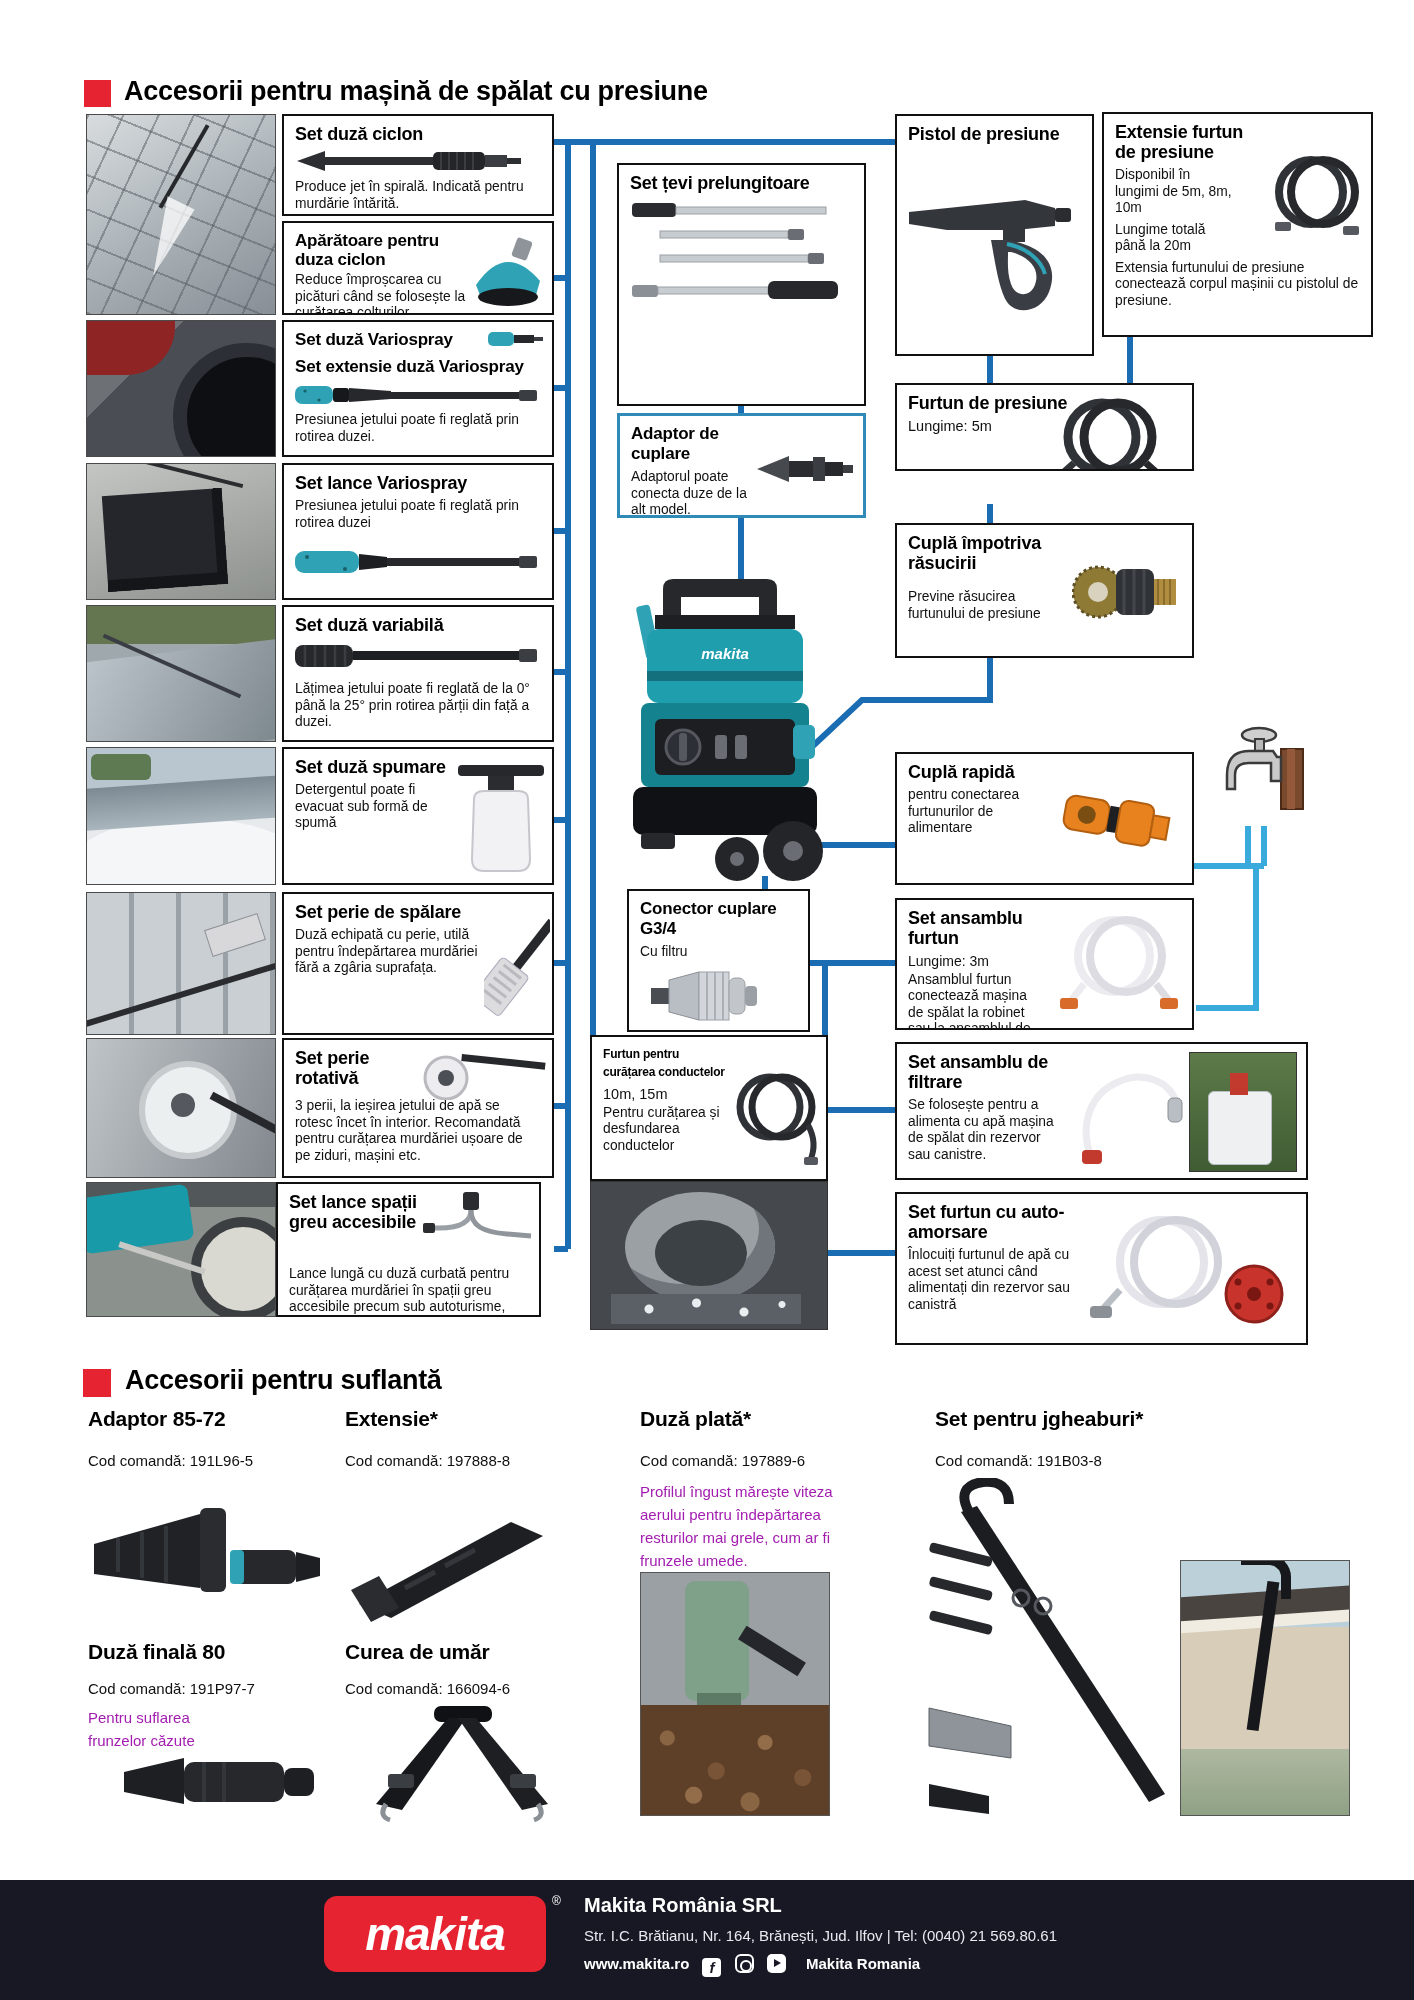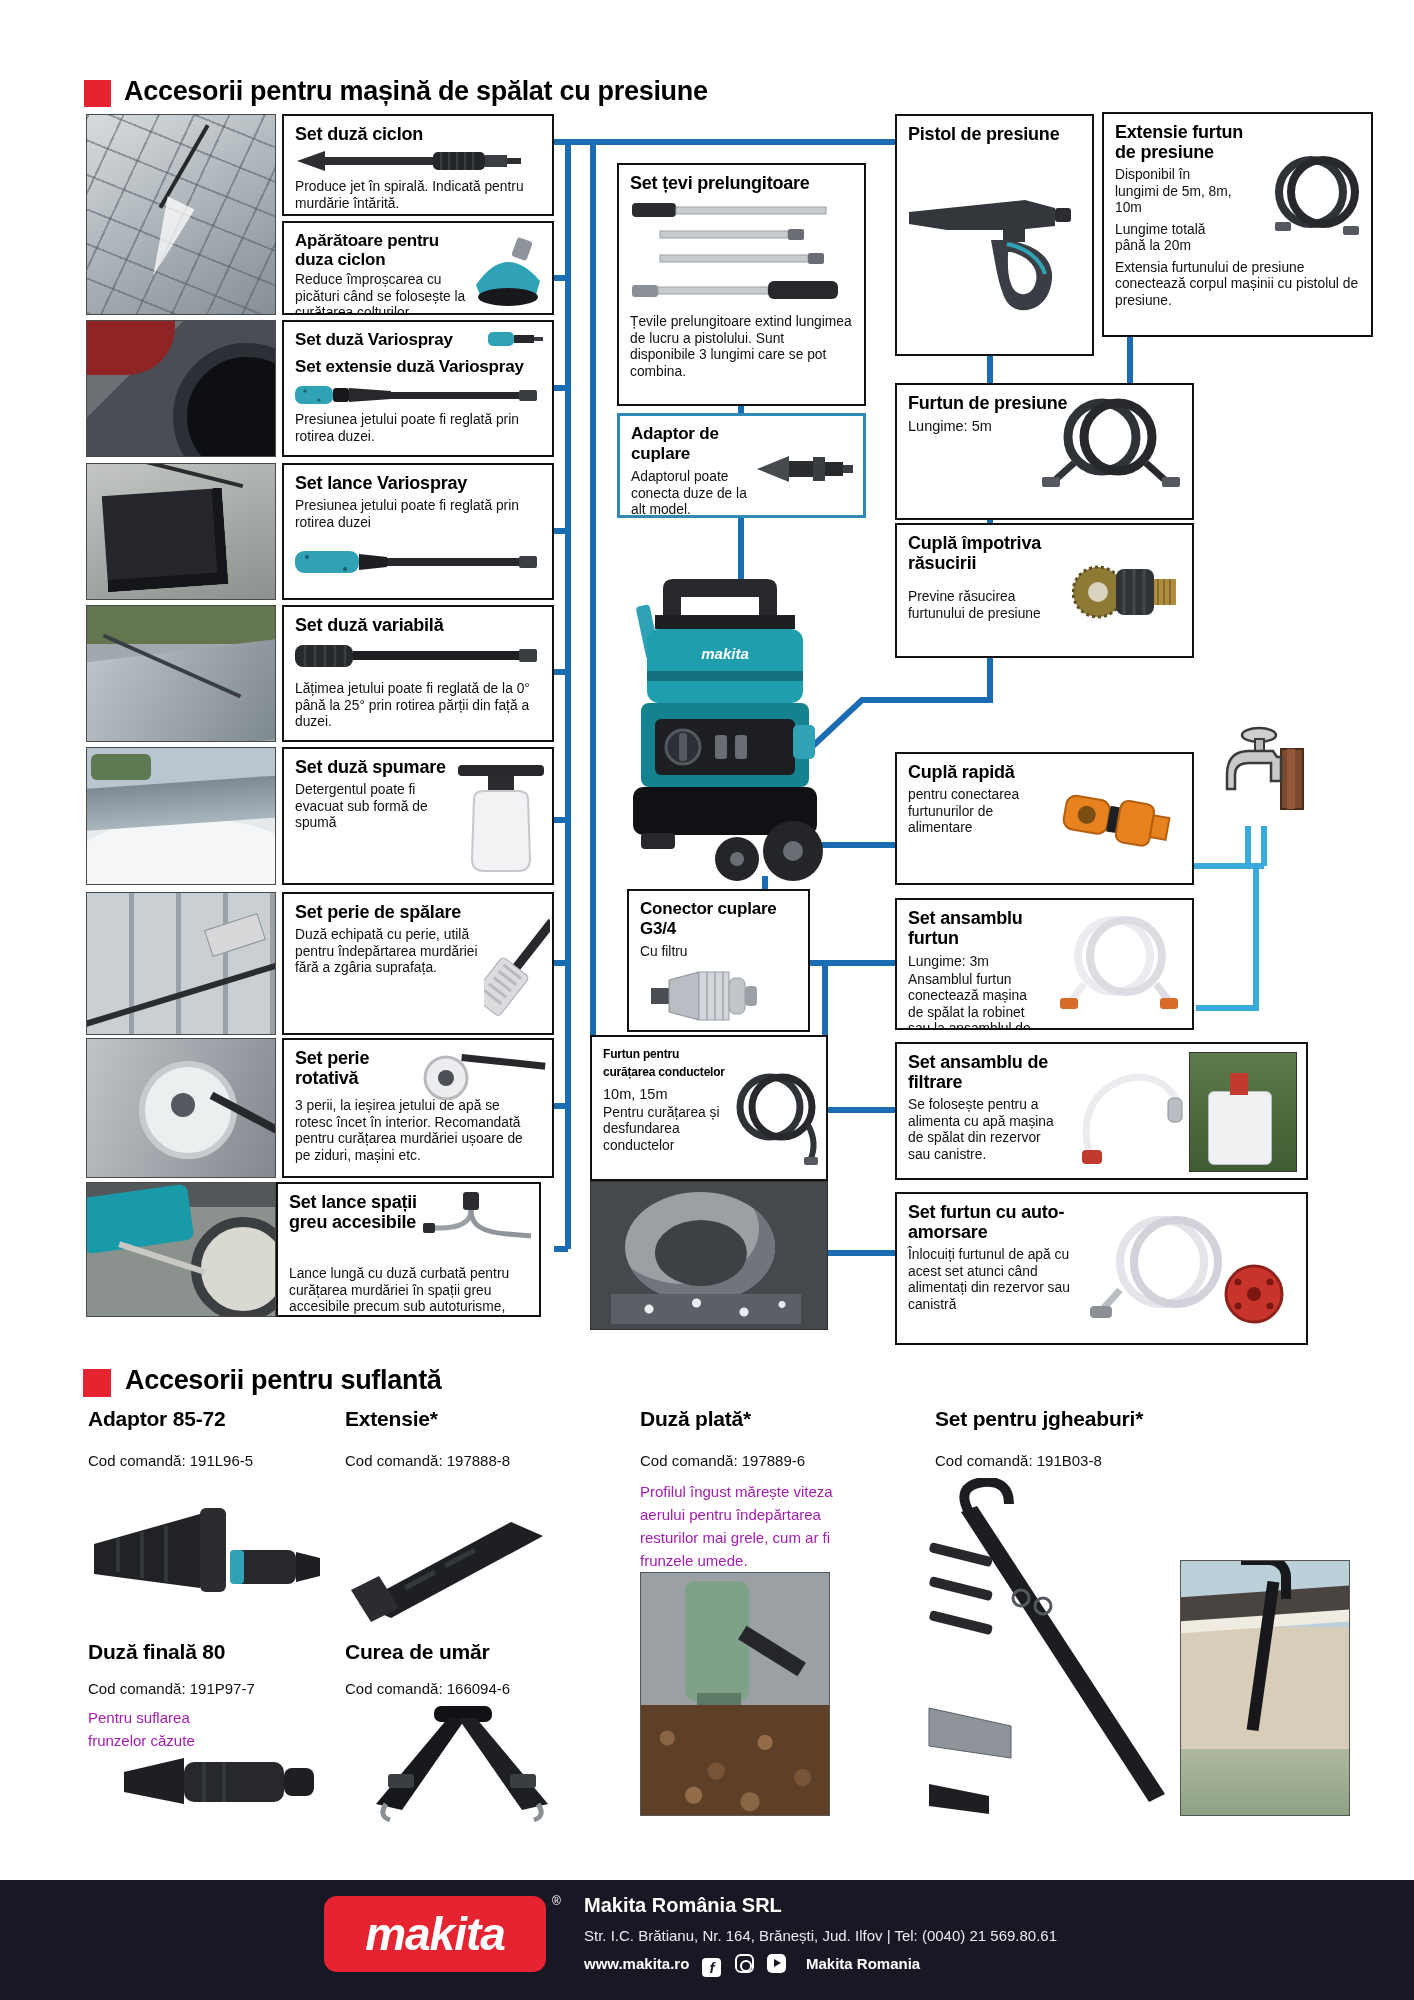--- a/index.html
+++ b/index.html
@@ -245,21 +245,20 @@
       <rect x="2" y="2" width="44" height="14" rx="4" fill="#2a2c30"></rect>
         <rect x="46" y="6" width="150" height="7" fill="#c7ccd1" stroke="#9aa0a5" stroke-width="1"></rect>
       <rect x="30" y="30" width="128" height="7" fill="#c7ccd1" stroke="#9aa0a5" stroke-width="1"></rect>
         <rect x="158" y="28" width="16" height="11" rx="2" fill="#6a6e74"></rect>
       <rect x="30" y="54" width="148" height="7" fill="#c7ccd1" stroke="#9aa0a5" stroke-width="1"></rect>
         <rect x="178" y="52" width="16" height="11" rx="2" fill="#6a6e74"></rect>
       <rect x="2" y="84" width="26" height="12" rx="3" fill="#8a9096"></rect>
         <rect x="28" y="86" width="110" height="7" fill="#c7ccd1" stroke="#9aa0a5" stroke-width="1"></rect>
       <rect x="138" y="80" width="70" height="18" rx="6" fill="#26282c"></rect>
     </svg>
-    <div class="bd">Țevile prelungitoare extind lungimea de lucru a pistolului. Sunt disponibile 3 lungimi care se pot combina.</div>
   </div>
 
   <div class="pbox" style="left:617px;top:413px;width:249px;height:105px;border-color:#2f8ab8;border-width:3px;padding-right:112px">
     <div class="bt" style="font-size:17px">Adaptor de cuplare</div>
     <div class="bd">Adaptorul poate conecta duze de la alt model.</div>
     <svg class="prod" style="right:8px;top:32px" width="100" height="42" viewBox="0 0 100 42">
       <polygon points="2,21 34,8 34,34" fill="#46494e"></polygon>
         <rect x="34" y="13" width="24" height="16" fill="#2a2c30"></rect>
       <rect x="58" y="9" width="12" height="24" fill="#3a3d42"></rect>
         <rect x="70" y="14" width="18" height="14" fill="#26282c"></rect>
@@ -337,21 +336,21 @@
     <div class="bd" style="width:118px">Lungime totală până la 20m</div>
     <div class="bd">Extensia furtunului de presiune conectează corpul mașinii cu pistolul de presiune.</div>
     <svg class="prod" style="right:6px;top:34px" width="96" height="96" viewBox="0 0 96 96">
       <circle cx="42" cy="44" r="32" stroke="#2f3338" stroke-width="8" fill="none"></circle>
       <circle cx="54" cy="44" r="32" stroke="#26282c" stroke-width="8" fill="none"></circle>
       <rect x="6" y="74" width="16" height="9" rx="2" fill="#55585e"></rect>
         <rect x="74" y="78" width="16" height="9" rx="2" fill="#55585e"></rect>
     </svg>
   </div>
 
-  <div class="pbox" style="left:895px;top:383px;width:299px;height:137px;padding-right:90px">
+  <div class="pbox" style="left:895px;top:383px;width:299px;height:88px;padding-right:90px">
     <div class="bt">Furtun de presiune</div>
     <div class="bd" style="font-size:14.5px">Lungime: 5m</div>
     <svg class="prod" style="right:10px;top:8px" width="142" height="104" viewBox="0 0 142 104">
       <circle cx="62" cy="44" r="34" stroke="#2f3338" stroke-width="9" fill="none"></circle>
       <circle cx="78" cy="44" r="34" stroke="#26282c" stroke-width="9" fill="none"></circle>
       <path d="M34 70 L14 88" stroke="#2f3338" stroke-width="7"></path>
         <rect x="2" y="84" width="18" height="10" rx="2" fill="#55585e"></rect>
       <path d="M106 70 L126 88" stroke="#26282c" stroke-width="7"></path>
         <rect x="122" y="84" width="18" height="10" rx="2" fill="#55585e"></rect>
     </svg>

